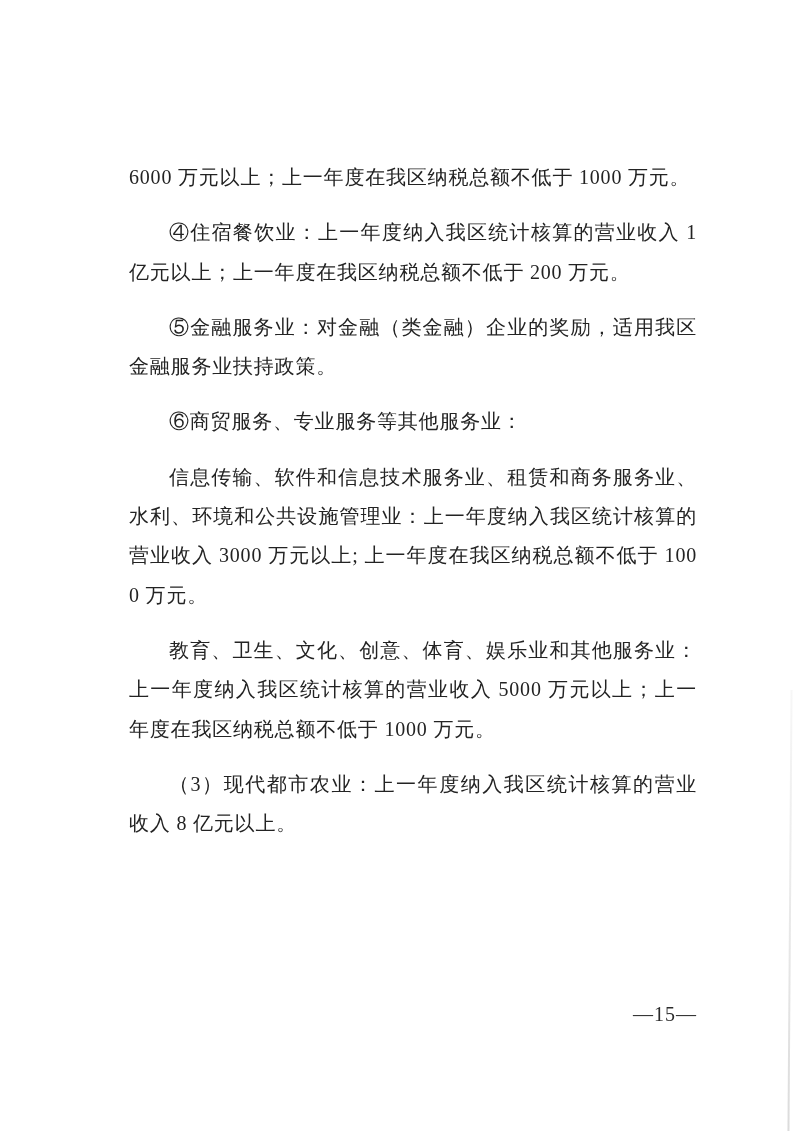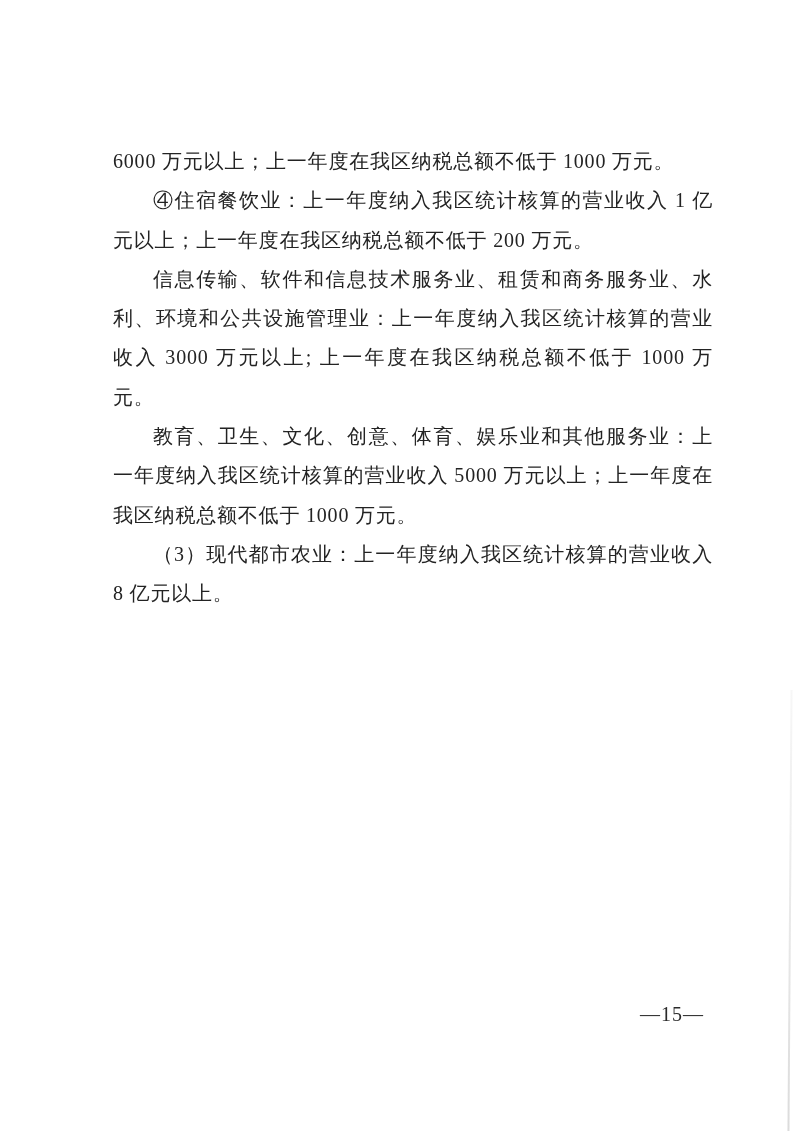--- a/index.html
+++ b/index.html
@@ -23,31 +23,31 @@
     left: 113px;
     top: 142px;
     width: 600px;
     font-size: 20px;
     line-height: 39.3px;
     letter-spacing: 0.8px;
     text-align: justify;
     color: #232323;
   }
   .content p.para {
-    margin: 0;
+    margin: 16px;
     padding: 0;
     text-indent: 0;
     word-break: break-all;
   }
   .content p.para.indent {
     text-indent: 40px;
   }
   .page-number {
     position: absolute;
-    right: 96px;
+    right: 103px;
     top: 1003px;
     font-size: 20px;
     letter-spacing: 1px;
     color: #2a2a2a;
     font-family: "Liberation Serif", "DejaVu Serif", serif;
   }
   .scan-line {
     position: absolute;
     left: 789px;
     top: 690px;
@@ -58,20 +58,22 @@
     pointer-events: none;
   }
 </style>
 </head>
 <body>
 
 <div class="page">
   <div class="content">
       <p class="para">6000 万元以上；上一年度在我区纳税总额不低于 1000 万元。</p>
       <p class="para indent">④住宿餐饮业：上一年度纳入我区统计核算的营业收入 1 亿元以上；上一年度在我区纳税总额不低于 200 万元。</p>
+      <p class="para indent">⑤金融服务业：对金融（类金融）企业的奖励，适用我区金融服务业扶持政策。</p>
+      <p class="para indent">⑥商贸服务、专业服务等其他服务业：</p>
       <p class="para indent">信息传输、软件和信息技术服务业、租赁和商务服务业、水利、环境和公共设施管理业：上一年度纳入我区统计核算的营业收入 3000 万元以上; 上一年度在我区纳税总额不低于 1000 万元。</p>
       <p class="para indent">教育、卫生、文化、创意、体育、娱乐业和其他服务业：上一年度纳入我区统计核算的营业收入 5000 万元以上；上一年度在我区纳税总额不低于 1000 万元。</p>
       <p class="para indent">（3）现代都市农业：上一年度纳入我区统计核算的营业收入 8 亿元以上。</p>
     </div>
 
   <div class="page-number">—15—</div>
 
   <div class="scan-line"></div>
 </div>
 

